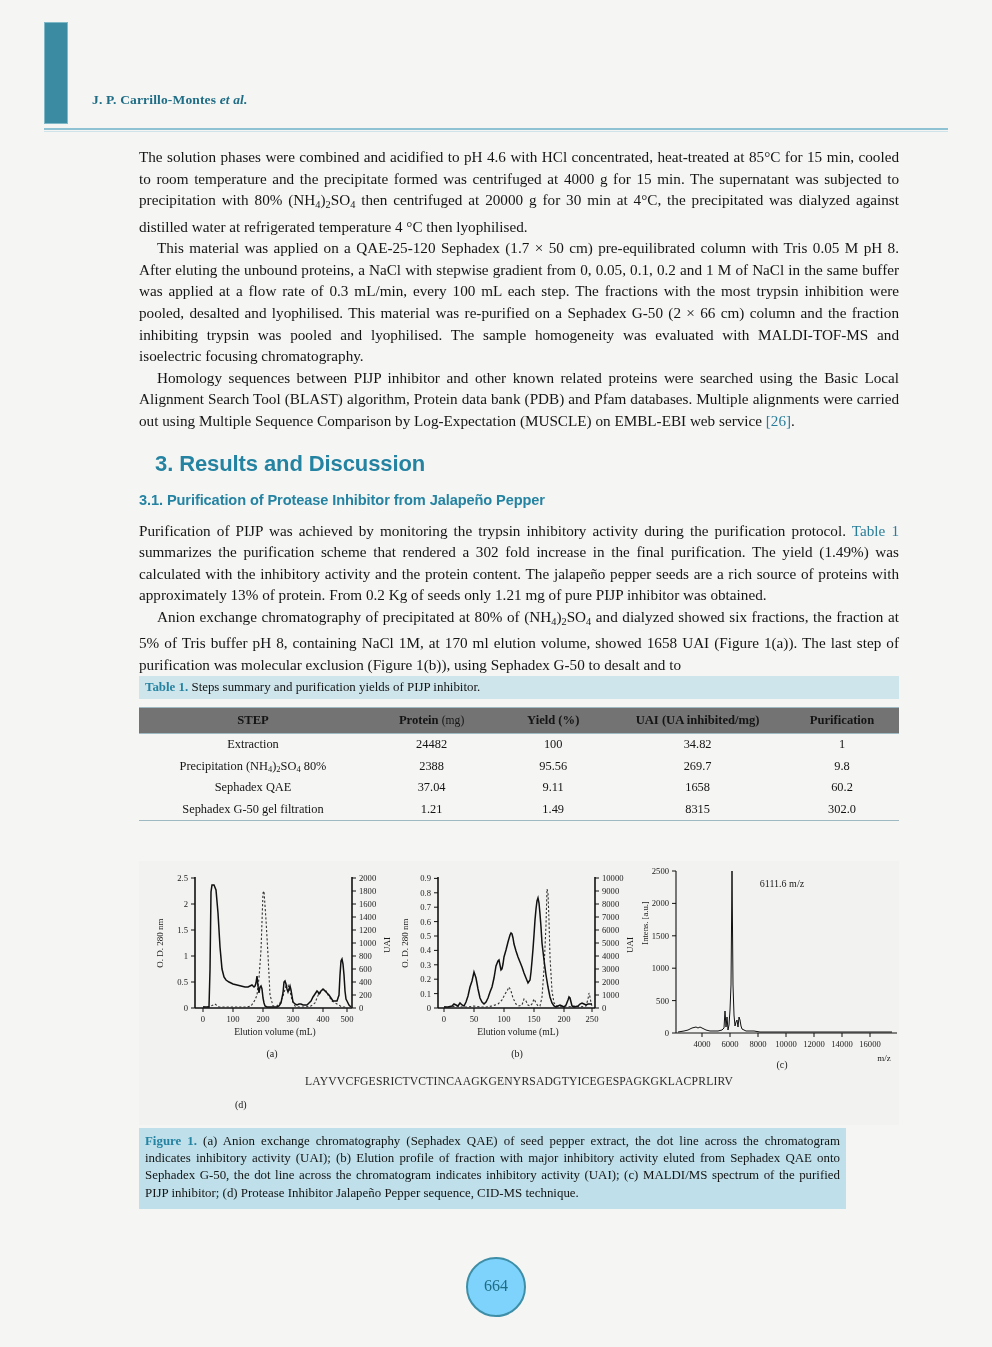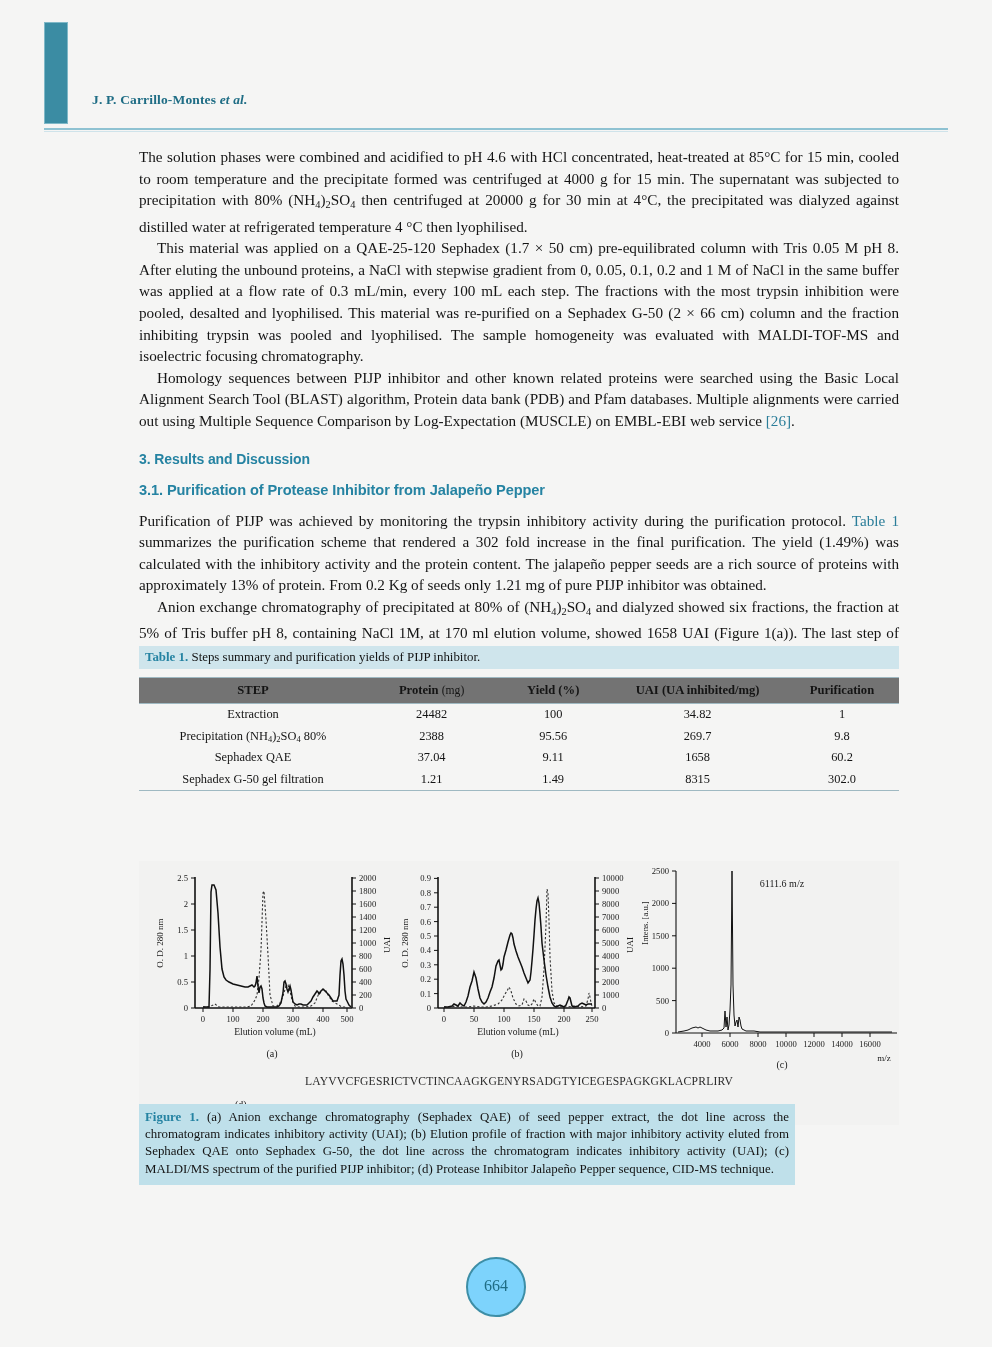--- a/index.html
+++ b/index.html
@@ -29,28 +29,28 @@
   p.body{
     margin:0 0 0 0; font-size:15.2px; line-height:21.6px;
     text-align:justify; text-justify:inter-word;
     hyphens:none;
   }
   p.body.ind{text-indent:18px;}
   .link{color:#2a7d99;}
   sub{font-size:.68em; vertical-align:-.28em;}
 
   h2.sec{font-family:"Liberation Sans", sans-serif;
-         color:#2583a2; font-size:14px; font-weight:bold;
-         margin:19px 0 0 0; letter-spacing:-.1px;}
+         color:#2583a2; font-size:22px; font-weight:bold;
+         margin:19px 0 0 16px; letter-spacing:-.1px;}
   h3.sub{font-family:"Liberation Sans", sans-serif;
          color:#2583a2; font-size:14.6px; font-weight:bold;
          margin:15px 0 12px 0; letter-spacing:-.1px;}
 
   
-  .table-wrap{position:absolute; left:139px; top:646px; width:760px;}
+  .table-wrap{position:absolute; left:139px; top:676px; width:760px;}
   .tbl-caption{background:#cfe5ec; height:23px; line-height:23px;
                font-size:12.9px; padding-left:6px;}
   .tbl-caption .ttl{color:#2583a2; font-weight:bold;}
   table.t1{border-collapse:collapse; width:760px; margin-top:8px;
            font-size:12.4px;}
   table.t1 thead th{
     background:#737373; font-weight:bold; text-align:center;
     padding:5px 2px 5px 2px; font-size:12.6px;
     border-top:1px solid #9fb9c2; border-bottom:1px solid #9fb9c2;
   }
@@ -62,21 +62,21 @@
 
   
   .fig-box{position:absolute; left:139px; top:861px; width:760px; height:264px;
            background:#f2f2f1;}
   .panel{position:absolute;}
   .seqline{position:absolute; left:0; top:214px; width:760px; text-align:center;
            font-size:11.6px; letter-spacing:.2px; color:#2b2b2b;}
   .dlab{position:absolute; left:96px; top:238px; font-size:10px;}
 
   
-  .fig-caption{position:absolute; left:139px; top:1104px; width:656px;
+  .fig-caption{position:absolute; left:139px; top:1128px; width:707px;
                background:#bfe0ea; padding:5px 6px 7px 6px;
                box-sizing:border-box; font-size:12.9px; line-height:17.2px;
                text-align:justify;}
   .fig-caption .ttl{color:#2583a2; font-weight:bold;}
 
   
   .pgnum{position:absolute; left:466px; top:1257px; width:56px; height:56px;
          border-radius:50%; background:#7dd3fc; border:2px solid #3d8ea6;
          color:#1f6d85; font-size:16px; text-align:center; line-height:54px;}
 </style>

